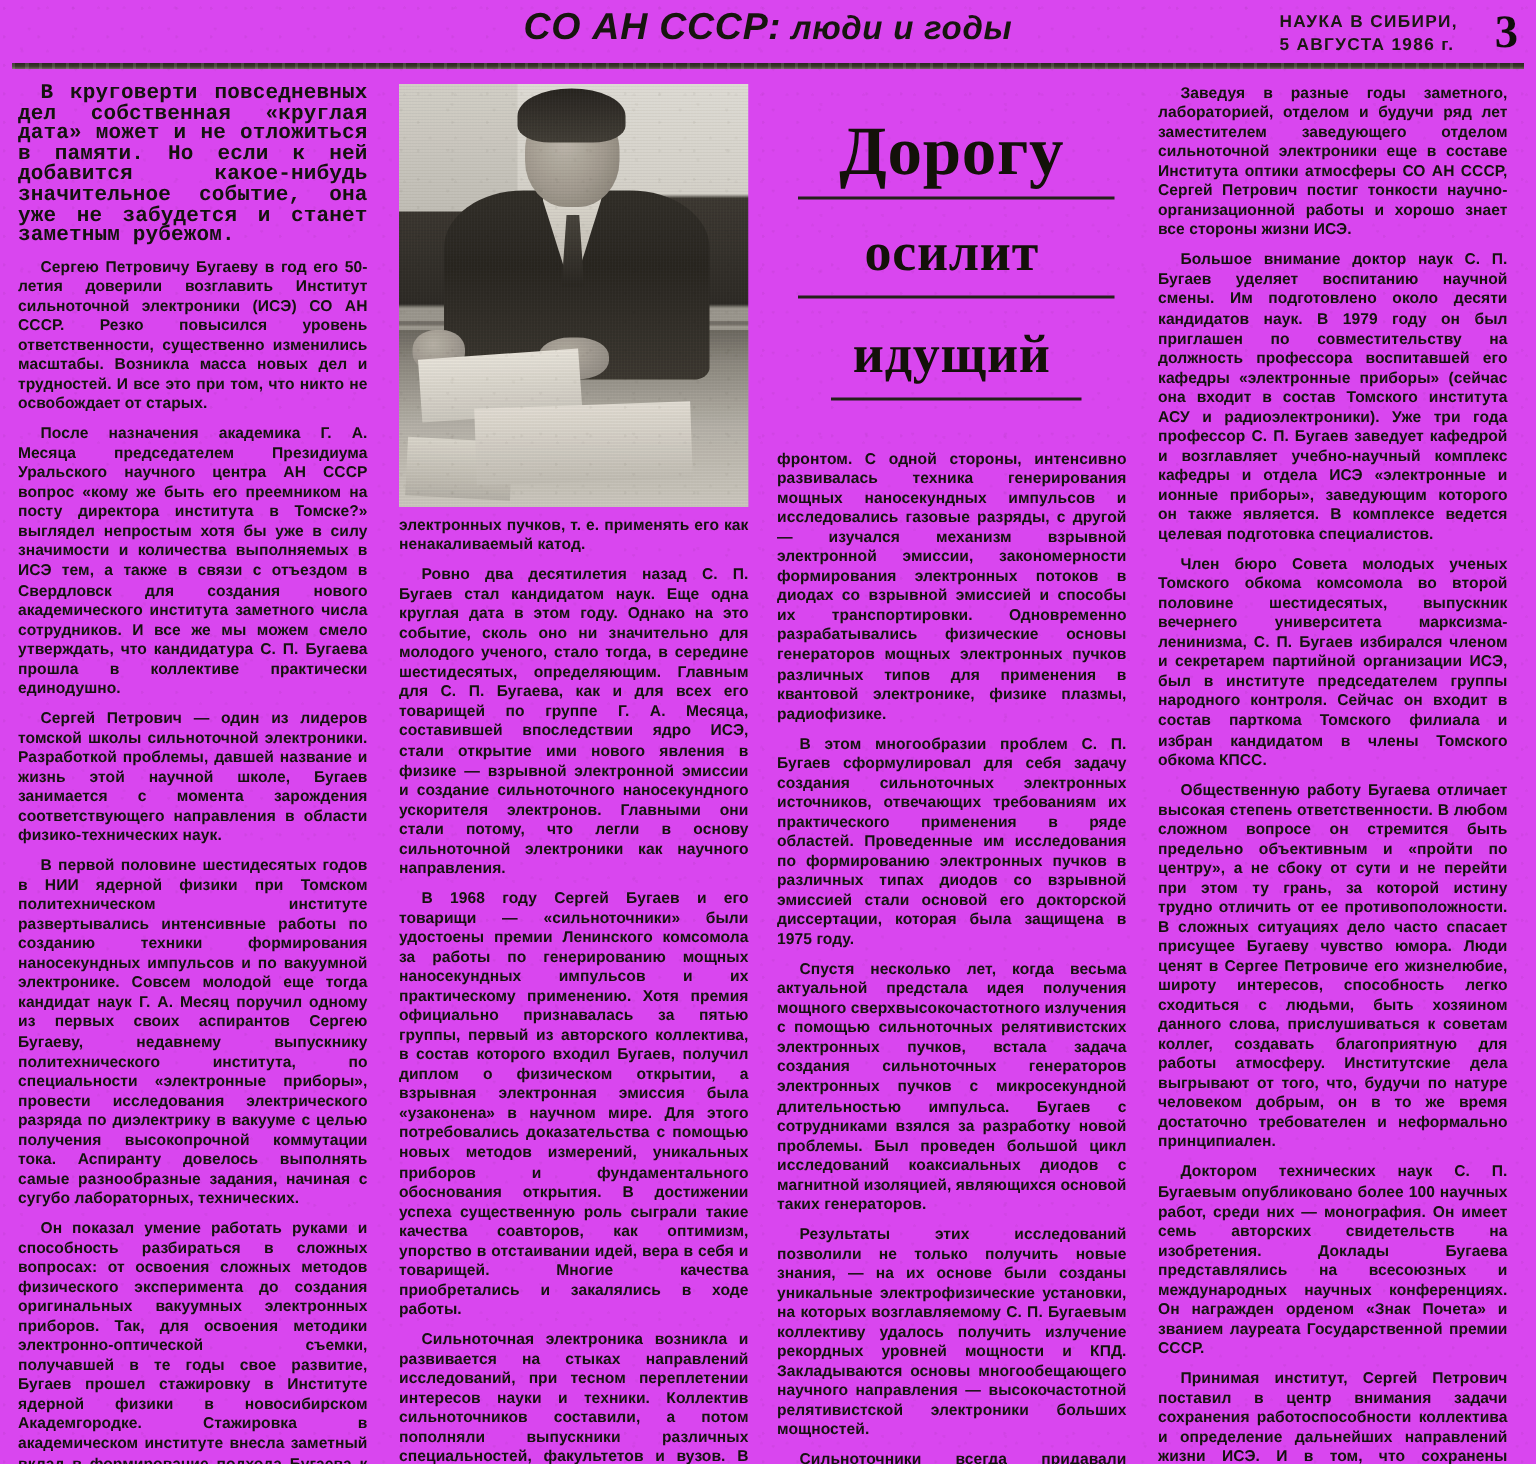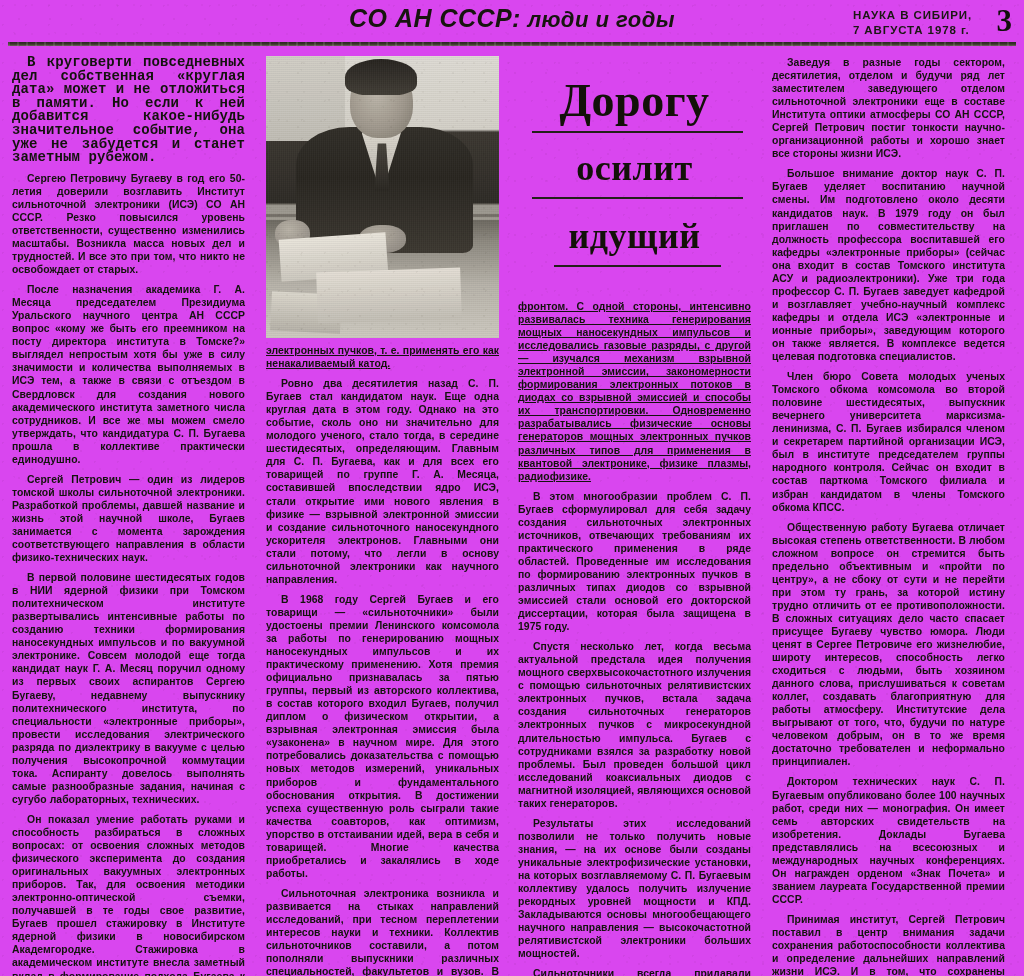--- a/index.html
+++ b/index.html
@@ -105,21 +105,21 @@
     margin: 0 0 7px 0;
     text-indent: 15px;
   }
   .col p.lead {
     font-size: 14px;
     line-height: 13.6px;
     letter-spacing: .1px;
     font-family: Liberation Mono, monospace;
   }
   .col p.tight { margin-bottom: 0; }
-  .col p.noindent { text-indent: 0; text-decoration: underline; }
+  .col p.noindent { text-indent: 0; }
 
   
   #photo {
     position: absolute;
     left: 266px;
     top: 56px;
     width: 233px;
     height: 282px;
     overflow: hidden;
     background: #8e8madd;
@@ -241,21 +241,21 @@
 </style>
 </head>
 <body>
 
 <div id="page">
 
   <div id="masthead">
     <div class="mast-title"><span>СО АН СССР:</span><span class="sub"> люди и годы</span></div>
     <div class="mast-right">
       <div>НАУКА В СИБИРИ,</div>
-      <div>7 АВГУСТА 1978 г.</div>
+      <div>5 АВГУСТА 1986 г.</div>
     </div>
     <div class="mast-pageno">3</div>
   </div>
   <div id="mast-rule"></div>
 
   <div id="photo">
     <div class="ph-bg"></div>
     <div class="ph-wallL"></div>
     <div class="ph-desk"></div>
     <div class="ph-deskline"></div>
@@ -301,21 +301,21 @@
 
   <div class="col" id="col3" style="top:300px;">
     <p class="noindent">фронтом. С одной стороны, интенсивно развивалась техника генерирования мощных наносекундных импульсов и исследовались газовые разряды, с другой — изучался механизм взрывной электронной эмиссии, закономерности формирования электронных потоков в диодах со взрывной эмиссией и способы их транспортировки. Одновременно разрабатывались физические основы генераторов мощных электронных пучков различных типов для применения в квантовой электронике, физике плазмы, радиофизике.</p>
     <p>В этом многообразии проблем С. П. Бугаев сформулировал для себя задачу создания сильноточных электронных источников, отвечающих требованиям их практического применения в ряде областей. Проведенные им исследования по формированию электронных пучков в различных типах диодов со взрывной эмиссией стали основой его докторской диссертации, которая была защищена в 1975 году.</p>
     <p>Спустя несколько лет, когда весьма актуальной предстала идея получения мощного сверхвысокочастотного излучения с помощью сильноточных релятивистских электронных пучков, встала задача создания сильноточных генераторов электронных пучков с микросекундной длительностью импульса. Бугаев с сотрудниками взялся за разработку новой проблемы. Был проведен большой цикл исследований коаксиальных диодов с магнитной изоляцией, являющихся основой таких генераторов.</p>
     <p>Результаты этих исследований позволили не только получить новые знания, — на их основе были созданы уникальные электрофизические установки, на которых возглавляемому С. П. Бугаевым коллективу удалось получить излучение рекордных уровней мощности и КПД. Закладываются основы многообещающего научного направления — высокочастотной релятивистской электроники больших мощностей.</p>
     <p class="tight">Сильноточники всегда придавали определяющее значение в традициях Томского политехнического института практической направленности своих исследований и внедрению полученных результатов. Среди научных интересов Сергея Петровича в последние годы — создание ионных источников для имплантационной металлургии.</p>
   </div>
 
   <div class="col" id="col4">
-    <p>Заведуя в разные годы сектором, десятилетия, отделом и будучи ряд лет заместителем заведующего отделом сильноточной электроники еще в составе Института оптики атмосферы СО АН СССР, Сергей Петрович постиг тонкости научно-организационной работы и хорошо знает все стороны жизни ИСЭ.</p>
+    <p>Заведуя в разные годы заметного, лабораторией, отделом и будучи ряд лет заместителем заведующего отделом сильноточной электроники еще в составе Института оптики атмосферы СО АН СССР, Сергей Петрович постиг тонкости научно-организационной работы и хорошо знает все стороны жизни ИСЭ.</p>
     <p>Большое внимание доктор наук С. П. Бугаев уделяет воспитанию научной смены. Им подготовлено около десяти кандидатов наук. В 1979 году он был приглашен по совместительству на должность профессора воспитавшей его кафедры «электронные приборы» (сейчас она входит в состав Томского института АСУ и радиоэлектроники). Уже три года профессор С. П. Бугаев заведует кафедрой и возглавляет учебно-научный комплекс кафедры и отдела ИСЭ «электронные и ионные приборы», заведующим которого он также является. В комплексе ведется целевая подготовка специалистов.</p>
     <p>Член бюро Совета молодых ученых Томского обкома комсомола во второй половине шестидесятых, выпускник вечернего университета марксизма-ленинизма, С. П. Бугаев избирался членом и секретарем партийной организации ИСЭ, был в институте председателем группы народного контроля. Сейчас он входит в состав парткома Томского филиала и избран кандидатом в члены Томского обкома КПСС.</p>
     <p>Общественную работу Бугаева отличает высокая степень ответственности. В любом сложном вопросе он стремится быть предельно объективным и «пройти по центру», а не сбоку от сути и не перейти при этом ту грань, за которой истину трудно отличить от ее противоположности. В сложных ситуациях дело часто спасает присущее Бугаеву чувство юмора. Люди ценят в Сергее Петровиче его жизнелюбие, широту интересов, способность легко сходиться с людьми, быть хозяином данного слова, прислушиваться к советам коллег, создавать благоприятную для работы атмосферу. Институтские дела выгрывают от того, что, будучи по натуре человеком добрым, он в то же время достаточно требователен и неформально принципиален.</p>
     <p>Доктором технических наук С. П. Бугаевым опубликовано более 100 научных работ, среди них — монография. Он имеет семь авторских свидетельств на изобретения. Доклады Бугаева представлялись на всесоюзных и международных научных конференциях. Он награжден орденом «Знак Почета» и званием лауреата Государственной премии СССР.</p>
     <p>Принимая институт, Сергей Петрович поставил в центр внимания задачи сохранения работоспособности коллектива и определение дальнейших направлений жизни ИСЭ. И в том, что сохранены высокие темпы работы и деятельность института стабильна, видна большая заслуга директора.</p>
 
   </div>
 
   <div id="grain"></div>
 </div>

